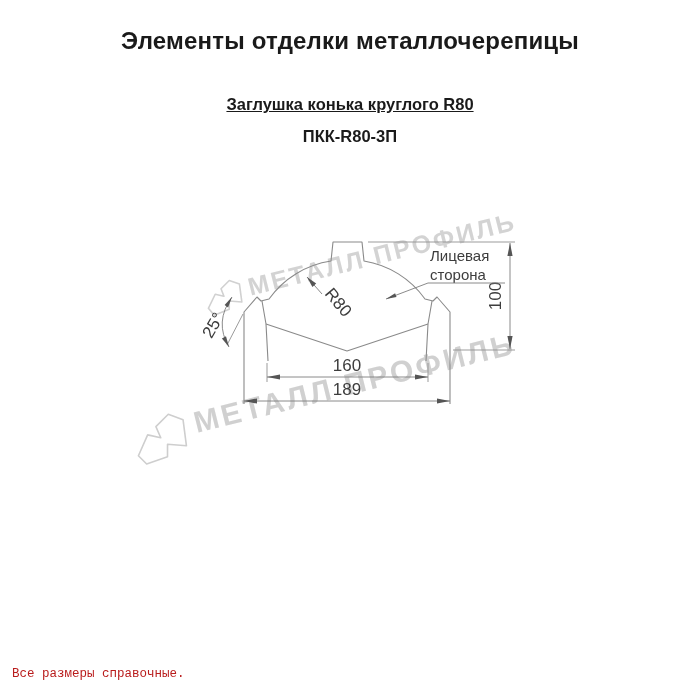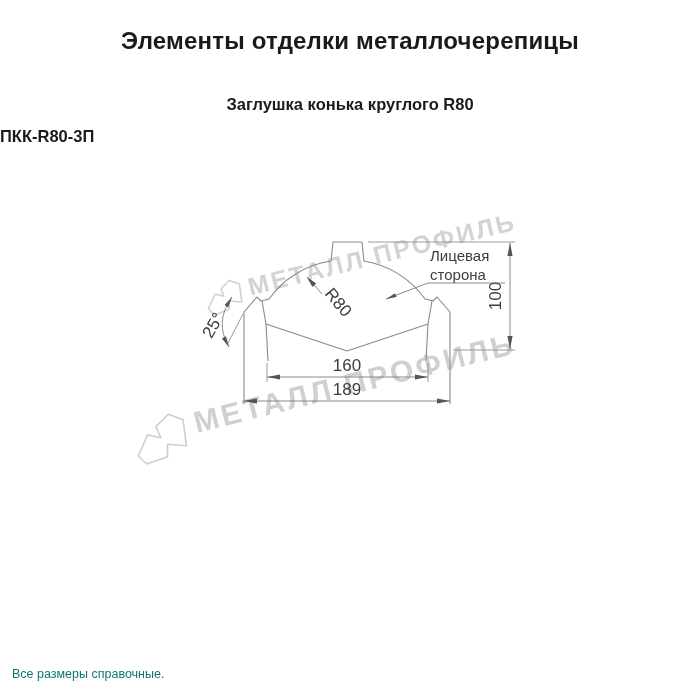--- a/index.html
+++ b/index.html
@@ -20,40 +20,43 @@
     color:#1a1a1a;
     letter-spacing:0.2px;
   }
   .page-subtitle{
     margin:0;
     padding-top:40px;
     text-align:center;
     font-size:16.5px;
     font-weight:bold;
     color:#1a1a1a;
+    text-decoration:underline;
   }
   .page-model{
     margin:0;
     padding-top:13px;
+    text-align:center;
     font-size:16.5px;
     font-weight:bold;
     color:#1a1a1a;
   }
   .drawing-svg{
     position:absolute;
     left:0;top:0;
     width:700px;height:700px;
   }
   .footer-notes{
     position:absolute;
     left:12px;
     bottom:18px;
     font-size:12.5px;
     line-height:16px;
-    color:#0f766e;
+    color:#b91c1c;
+    font-family:Liberation Mono, monospace;
   }
   
   .outline{fill:none;stroke:#8a8a8a;stroke-width:1.1;stroke-linejoin:round;}
   .thinline{fill:none;stroke:#909090;stroke-width:0.9;}
   .dimline{fill:none;stroke:#7d7d7d;stroke-width:0.9;}
   .dimarrow{fill:#555555;stroke:none;}
   .dimtext{fill:#3d3d3d;font-family:"Liberation Sans",sans-serif;font-size:17px;}
   .labeltext{fill:#3d3d3d;font-family:"Liberation Sans",sans-serif;font-size:15px;}
   .wm-text{fill:#cccccc;font-family:"Liberation Sans",sans-serif;font-weight:bold;}
   .wm-shape{fill:none;stroke:#c9c9c9;stroke-width:1.6;stroke-linejoin:round;}

